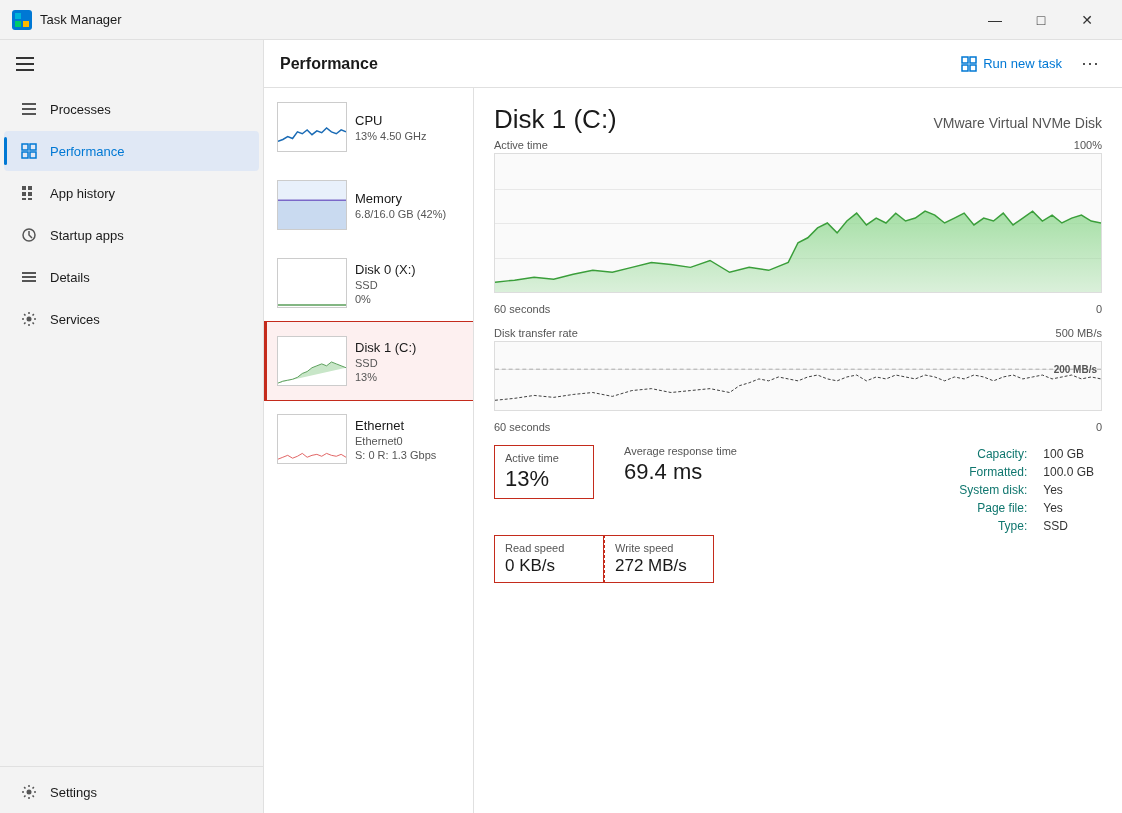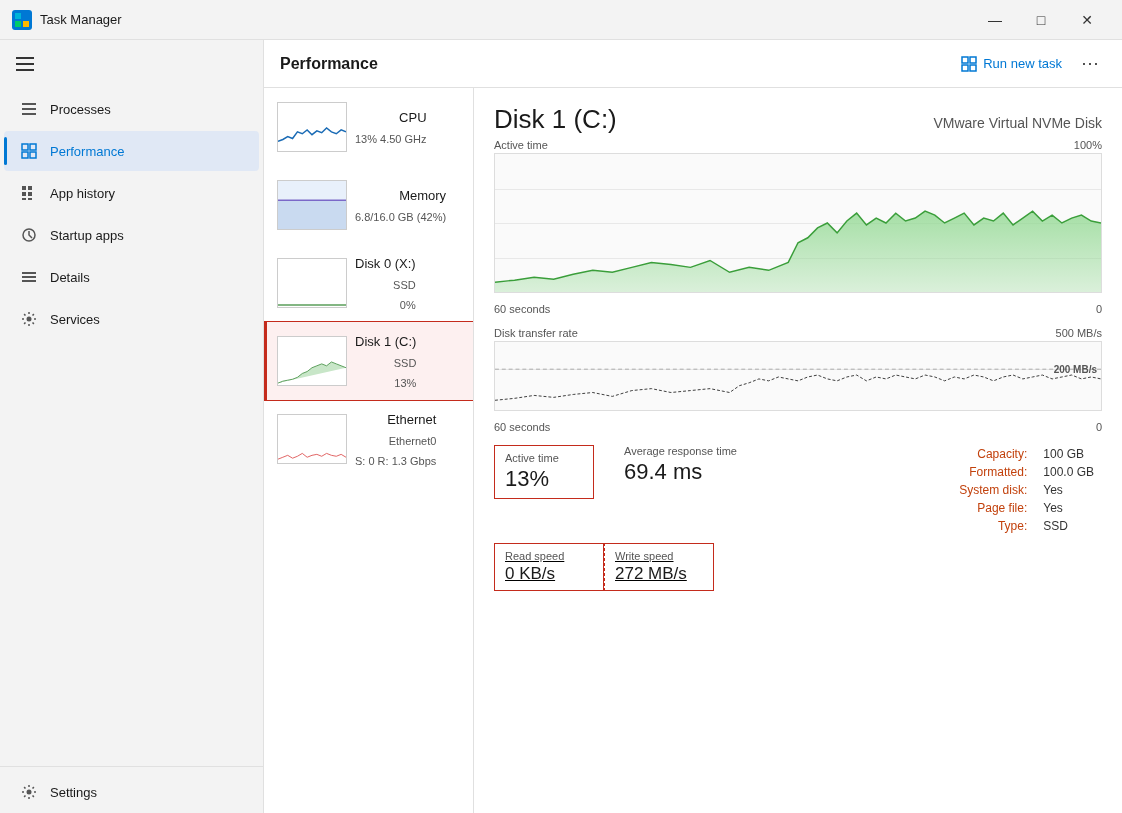--- a/index.html
+++ b/index.html
@@ -170,21 +170,21 @@
       outline: 1px solid #c42b1c;
     }
     .mini-graph {
       width: 70px; height: 50px;
       border: 1px solid #ccc;
       background: white;
       flex-shrink: 0;
       position: relative;
       overflow: hidden;
     }
-    .perf-item-info { display: flex; flex-direction: column; gap: 8px; align-items: flex-end; }
+    .perf-item-info { display: flex; flex-direction: column; gap: 2px; }
     .perf-item-name { font-size: 13px; font-weight: 500; color: #1a1a1a; }
     .perf-item-sub { font-size: 11px; color: #555; }
     .perf-item-val { font-size: 11px; color: #555; }
 
     
     .perf-right {
       flex: 1;
       padding: 16px 20px;
       overflow-y: auto;
       background: white;
@@ -251,21 +251,21 @@
     .stat-value { font-size: 22px; font-weight: 300; color: #1a1a1a; }
     .stat-value-small { font-size: 17px; font-weight: 300; color: #1a1a1a; }
 
     .avg-response { margin-left: 10px; }
     .avg-response .stat-label { font-size: 11px; color: #555; }
     .avg-response .stat-value { font-size: 22px; font-weight: 300; }
 
     .disk-info-table { margin-left: auto; }
     .disk-info-table table { border-collapse: collapse; font-size: 12px; }
     .disk-info-table td { padding: 2px 8px; color: #333; }
-    .disk-info-table td:first-child { color: #c2410c; text-align: right; }
+    .disk-info-table td:first-child { color: #0f766e; text-align: right; }
 
     .speed-boxes { display: flex; gap: 0; }
     .speed-box {
       border: 1px solid #c42b1c;
       padding: 6px 10px;
       min-width: 110px;
     }
     .speed-box + .speed-box {
       border-left: 1px dashed #c42b1c;
     }
@@ -566,21 +566,21 @@
               <tr>
                 <td>Type:</td>
                 <td>SSD</td>
               </tr>
             </tbody>
               </table>
           </div>
 
         </div>
 
-        <div style="margin-top:8px; display:flex;text-decoration:underline;">
+        <div style="display:flex;">
           <div class="speed-boxes">
             <div class="speed-box">
               <div class="stat-label">Read speed</div>
               <div class="stat-value-small">0 KB/s</div>
             </div>
             <div class="speed-box">
               <div class="stat-label">Write speed</div>
               <div class="stat-value-small">272 MB/s</div>
             </div>
           </div>

